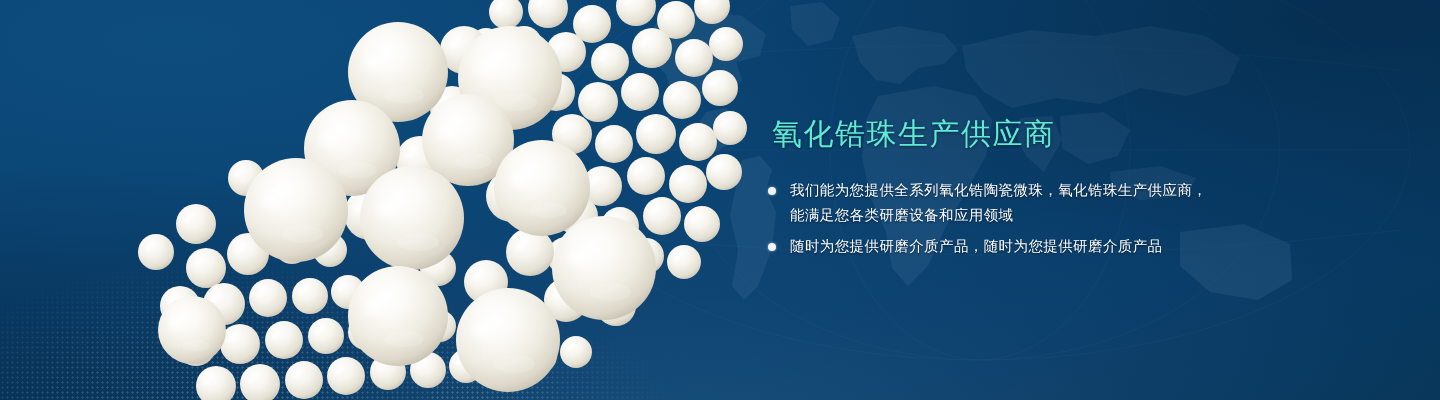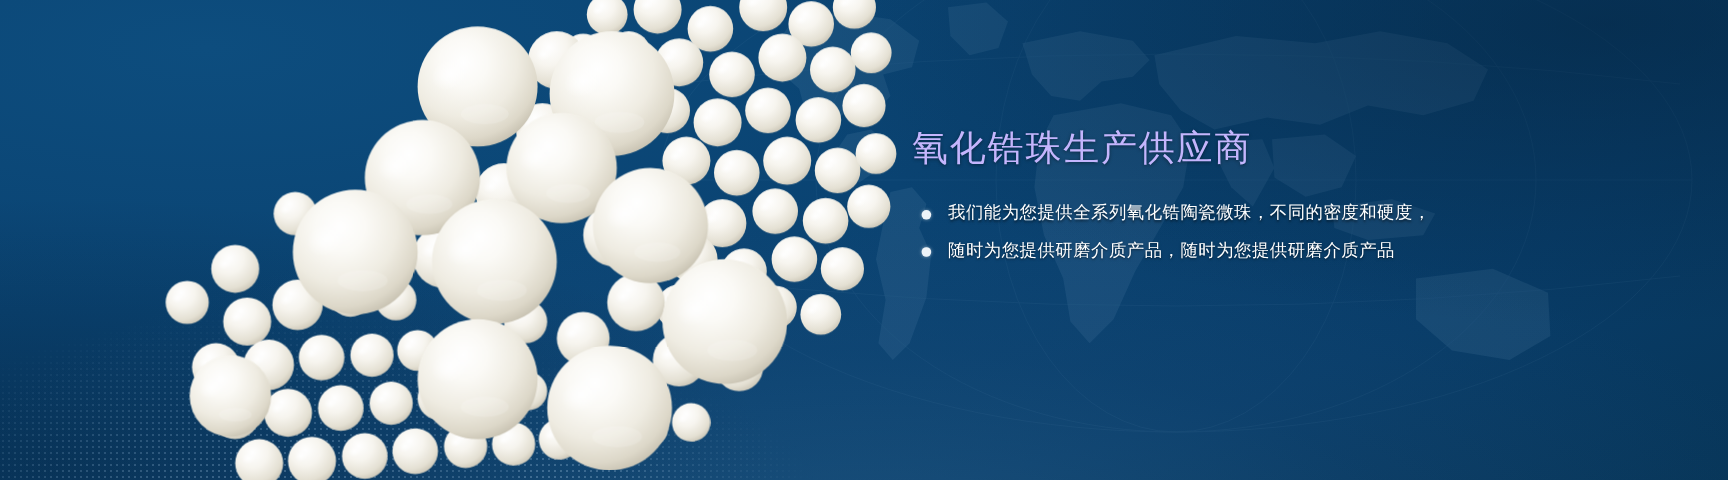--- a/index.html
+++ b/index.html
@@ -49,28 +49,29 @@
 
   
   .beads{position:absolute;left:0;top:0;width:740px;height:400px;}
   .beads svg{display:block;width:740px;height:400px;overflow:visible;}
 
   
   .copy{
     position:absolute;left:760px;top:104px;width:600px;
   }
   .headline{
-    margin:0;
+    margin:12px;
     font-size:30px;
     font-weight:400;
     letter-spacing:1.5px;
-    color:#c4b5fd;
+    color:#5eead4;
     line-height:40px;
     text-shadow:0 1px 3px rgba(0,0,0,.45);
     white-space:nowrap;
+    font-family:Liberation Mono, monospace;
   }
   .bullets{
     list-style:none;
     margin:22px 0 0 0;padding:0;
   }
   .bullet{
     position:relative;
     padding-left:30px;
     margin-bottom:6px;
     color:#ffffff;
@@ -285,21 +286,22 @@
       </g>
     </svg>
   </div>
 
   <div class="copy">
     <h1 class="headline">氧化锆珠生产供应商</h1>
 
     <ul class="bullets">
       <li class="bullet">
         <span class="dot"></span>
-        <span class="bullet-line">我们能为您提供全系列氧化锆陶瓷微珠，不同的密度和硬度，</span>
+        <span class="bullet-line">我们能为您提供全系列氧化锆陶瓷微珠，氧化锆珠生产供应商，</span>
+        <span class="bullet-line">能满足您各类研磨设备和应用领域</span>
       </li>
       <li class="bullet">
         <span class="dot"></span>
         <span class="bullet-line">随时为您提供研磨介质产品，随时为您提供研磨介质产品</span>
       </li>
     </ul>
   </div>
 
 </div>
 

